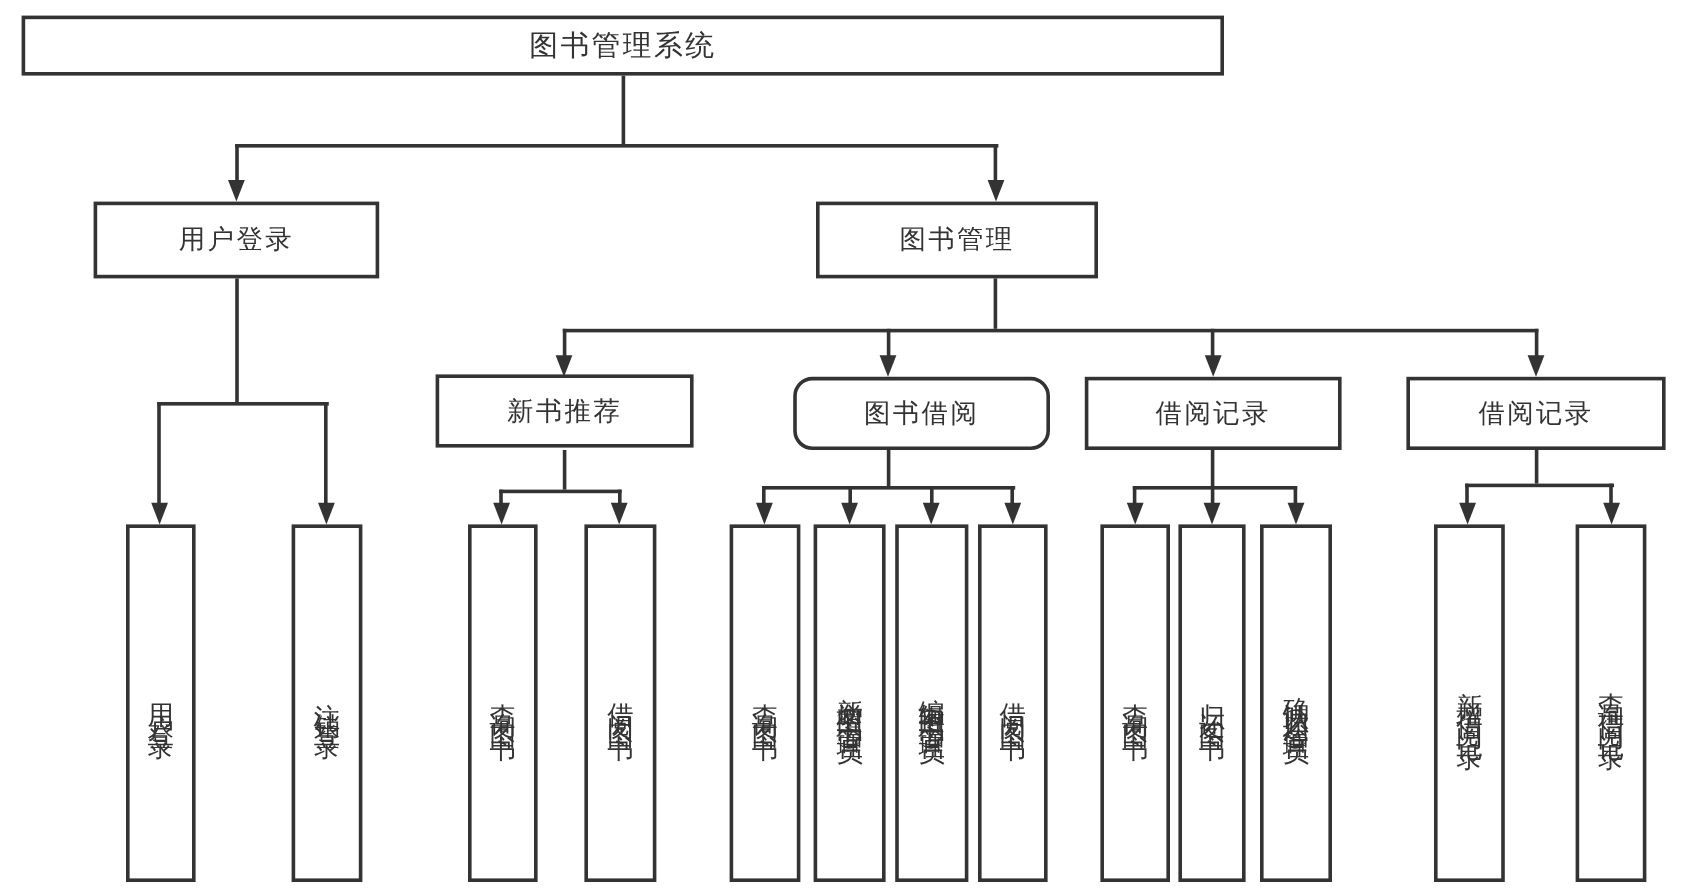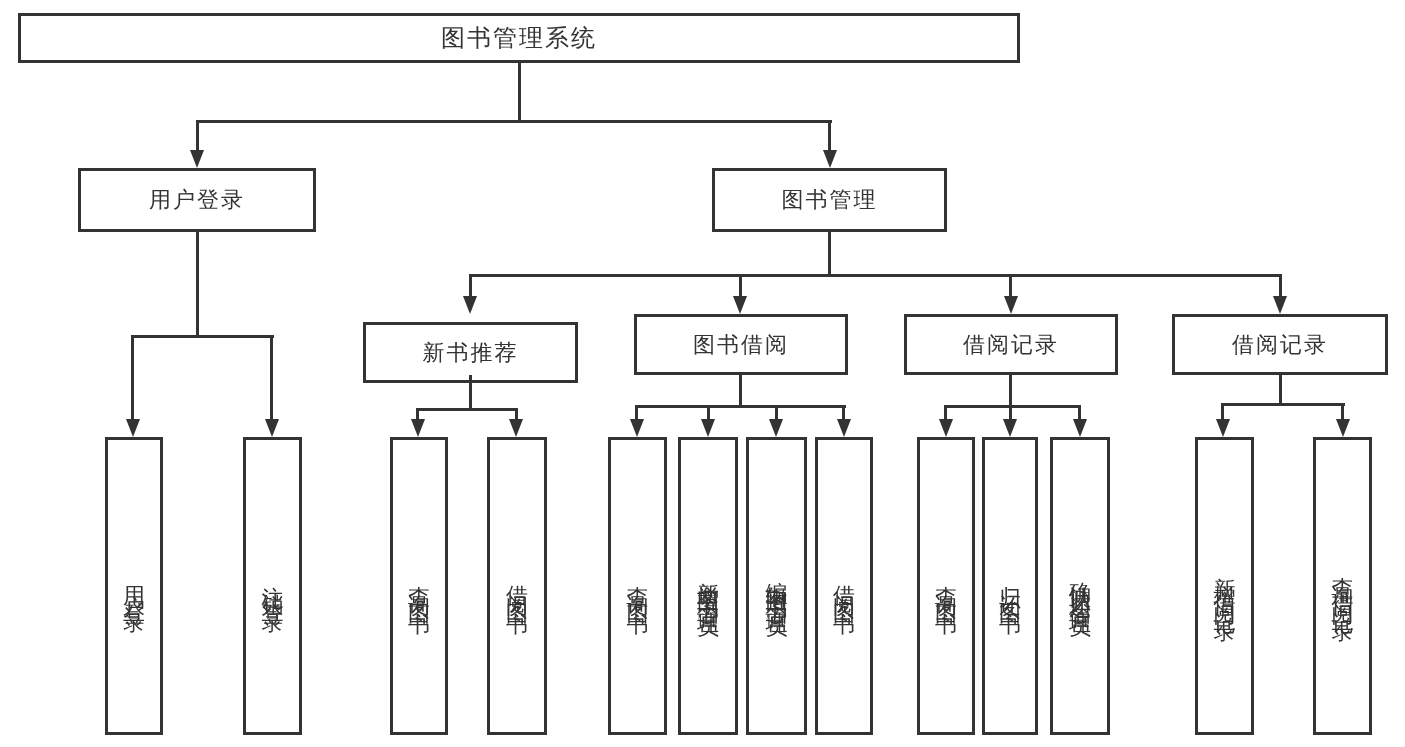--- a/index.html
+++ b/index.html
@@ -68,29 +68,29 @@
 <div id="canvas">
 
   <div class="box root" style="left:18px;top:13px;width:1002px;height:50px;">
     <span>图书管理系统</span>
   </div>
 
   <div class="box" style="left:78px;top:168px;width:238px;height:64px;">
     <span>用户登录</span>
   </div>
 
-  <div class="box" style="left:712px;top:168px;width:235px;height:64px;">
+  <div class="box" style="left:680px;top:168px;width:235px;height:64px;">
     <span>图书管理</span>
   </div>
 
-  <div class="box" style="left:363px;top:322px;width:215px;height:61px;">
+  <div class="box" style="left:363px;top:312px;width:215px;height:61px;">
     <span>新书推荐</span>
   </div>
 
-  <div class="box" style="left:634px;top:314px;width:214px;height:61px;">
+  <div class="box" style="left:661px;top:314px;width:214px;height:61px;border-radius:16px;">
     <span>图书借阅</span>
   </div>
 
   <div class="box" style="left:904px;top:314px;width:214px;height:61px;">
     <span>借阅记录</span>
   </div>
 
   <div class="box" style="left:1172px;top:314px;width:216px;height:61px;">
     <span>借阅记录</span>
   </div>

